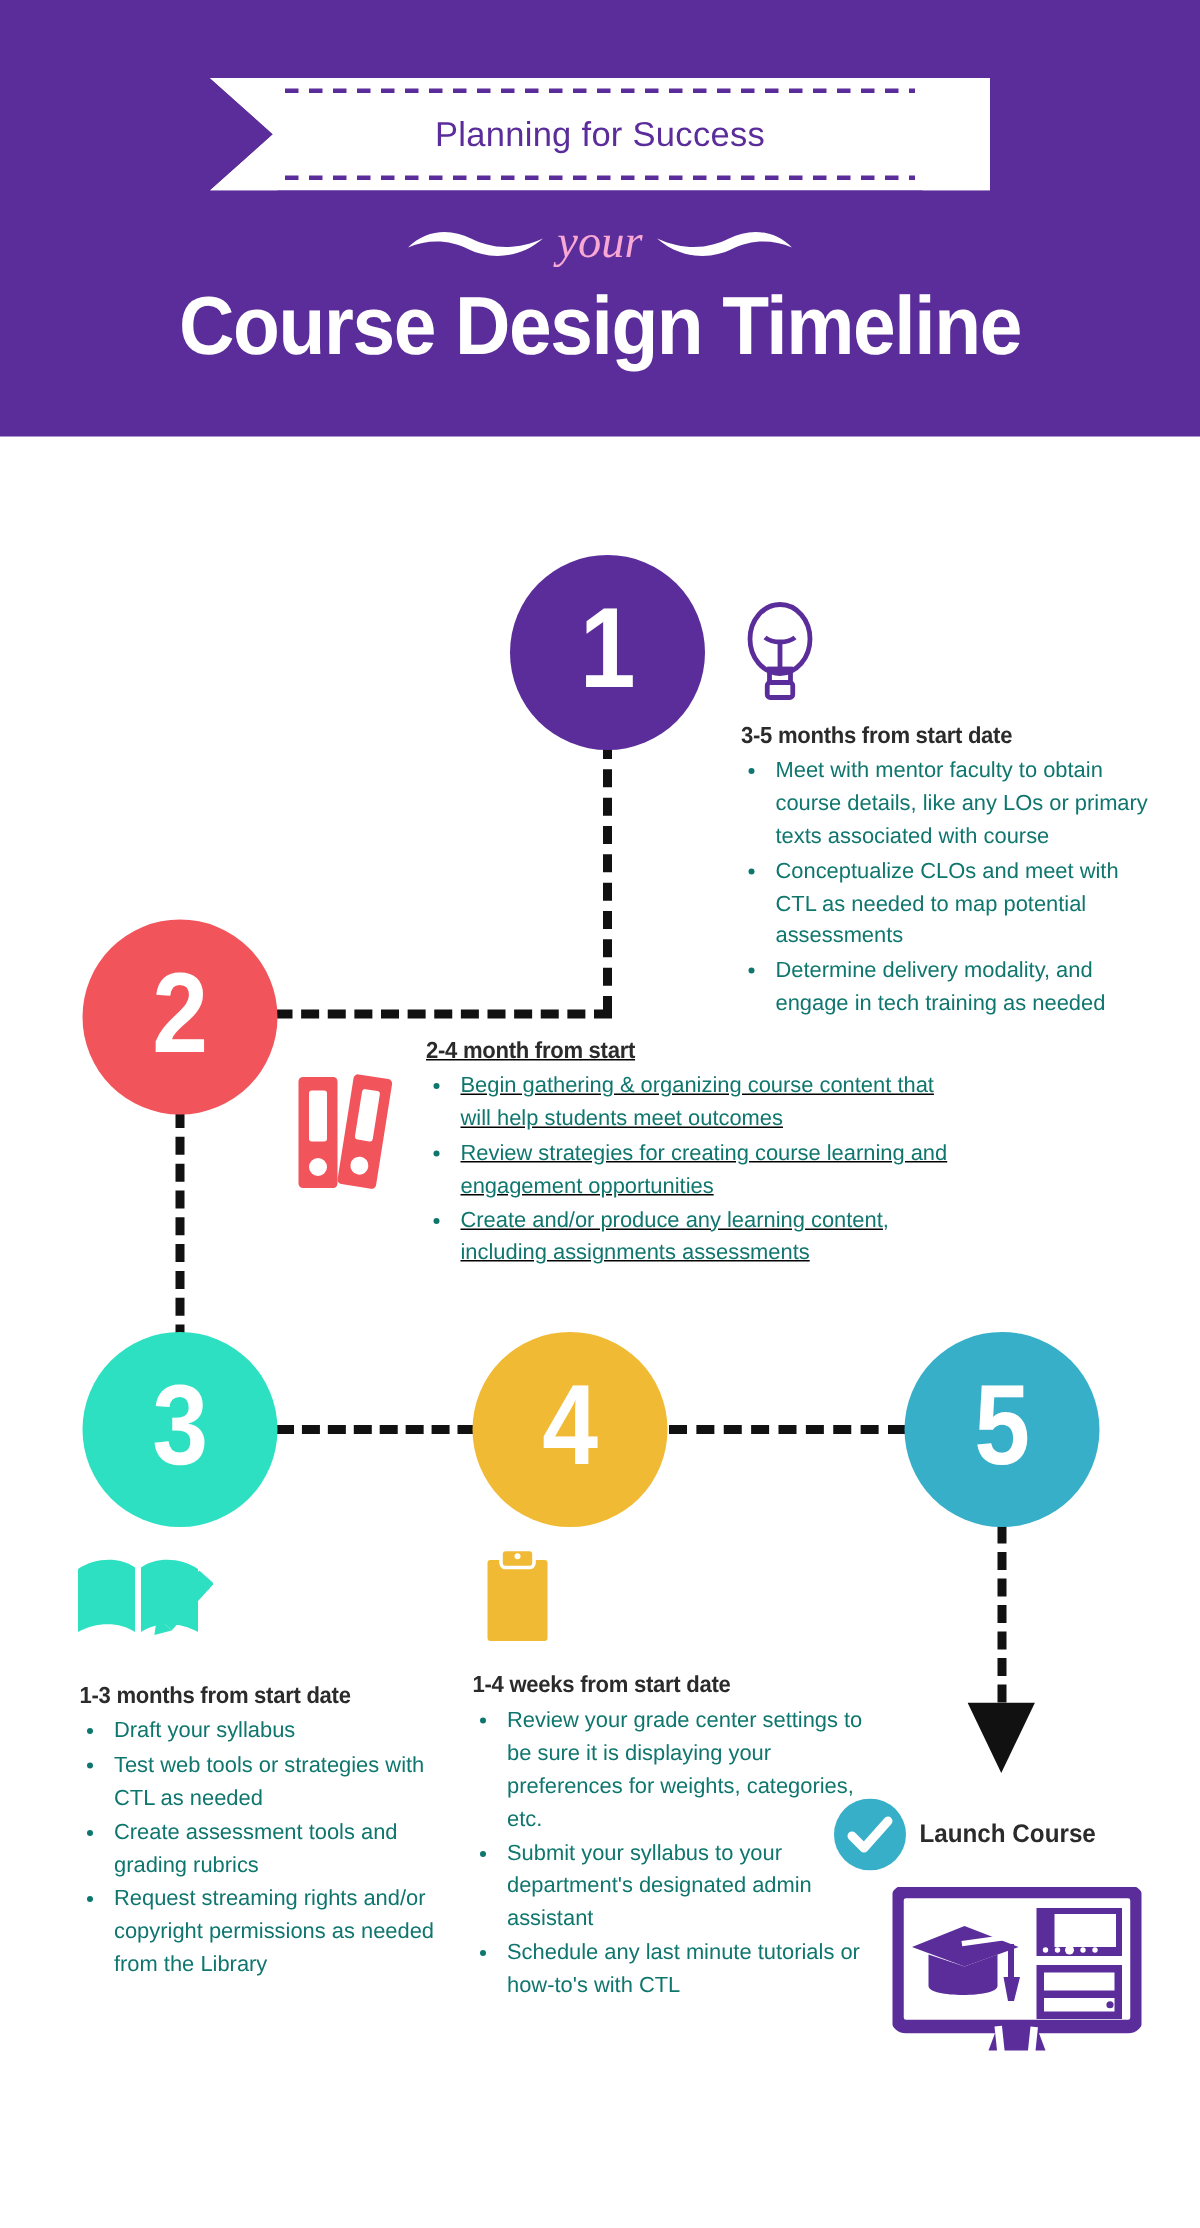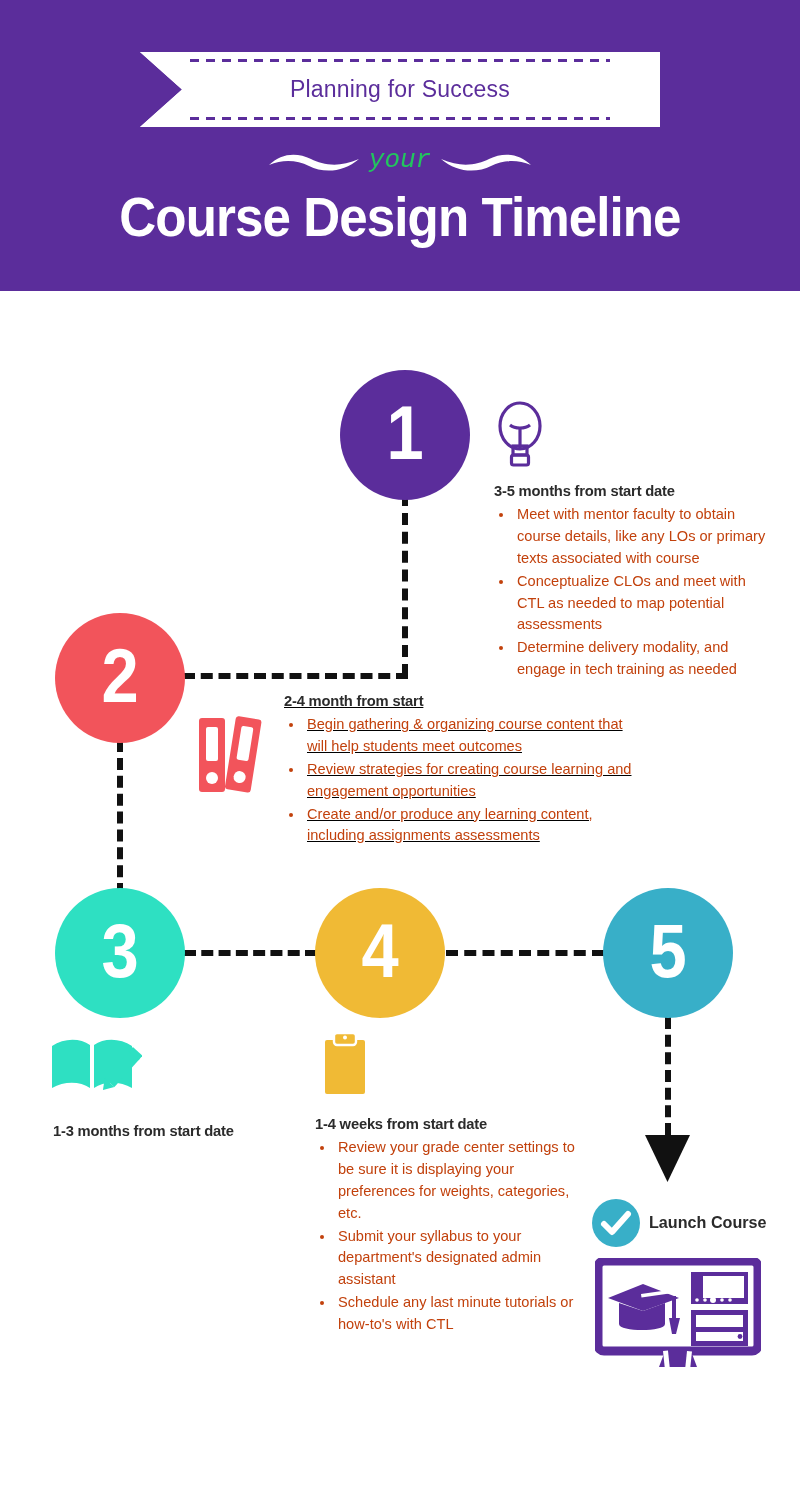--- a/index.html
+++ b/index.html
@@ -31,24 +31,24 @@
     font-size:23px;
     letter-spacing:.2px;
     z-index:3;
   }
 
   .your-line{
     position:absolute;left:0;top:136px;width:800px;height:52px;
     display:flex;align-items:center;justify-content:center;gap:0px;
   }
   .your-word{
-    color:#22c55e;
-    font-family:Liberation Mono, monospace;
+    color:#f9a8d4;
+    font-family:Liberation Serif, serif;
     font-style:italic;
-    font-size:26px;
+    font-size:31px;
     line-height:1;
     padding:0 6px;
     position:relative;top:-2px;
   }
   .swash{display:block;}
 
   .main-title{
     position:absolute;left:0;top:185px;width:800px;
     text-align:center;
     color:#ffffff;
@@ -88,36 +88,36 @@
     transform-origin:left center;
     margin:0 0 4px 0;
   }
   ul.step-list{
     margin:0;padding:0 0 0 20px;
     list-style:disc;
   }
   ul.step-list li{
     font-size:14.6px;
     line-height:1.5;
-    color:#c2410c;
+    color:#0f766e;
     margin-bottom:1px;
     padding-left:3px;
   }
 
   .block1{position:absolute;left:494px;top:482px;width:278px;}
   .block2{position:absolute;left:284px;top:692px;width:350px;text-decoration:underline;}
   .block3{position:absolute;left:53px;top:1122px;width:248px;}
   .block4{position:absolute;left:315px;top:1115px;width:262px;}
 
   
   .icon{position:absolute;}
 
   
   .launch-row{
-    position:absolute;left:592px;top:1199px;
+    position:absolute;left:556px;top:1199px;
     display:flex;align-items:center;gap:9px;
   }
   .launch-label{
     font-family:"Liberation Sans",sans-serif;
     font-weight:bold;font-size:17px;color:#2b2b2b;
     transform:scaleX(.95);transform-origin:left center;
     white-space:nowrap;
   }
 
   
@@ -266,20 +266,26 @@
   <div class="step-head">2-4 month from start</div>
   <ul class="step-list">
     <li>Begin gathering &amp; organizing course content that will help students meet outcomes</li>
     <li>Review strategies for creating course learning and engagement opportunities</li>
     <li>Create and/or produce any learning content, including assignments assessments</li>
   </ul>
 </div>
 
 <div class="block3">
   <div class="step-head">1-3 months from start date</div>
+  <ul class="step-list">
+    <li>Draft your syllabus</li>
+    <li>Test web tools or strategies with CTL as needed</li>
+    <li>Create assessment tools and grading rubrics</li>
+    <li>Request streaming rights and/or copyright permissions as needed from the Library</li>
+  </ul>
 </div>
 
 <div class="block4">
   <div class="step-head">1-4 weeks from start date</div>
   <ul class="step-list">
     <li>Review your grade center settings to be sure it is displaying your preferences for weights, categories, etc.</li>
     <li>Submit your syllabus to your department's designated admin assistant</li>
     <li>Schedule any last minute tutorials or how-to's with CTL</li>
   </ul>
 </div>

